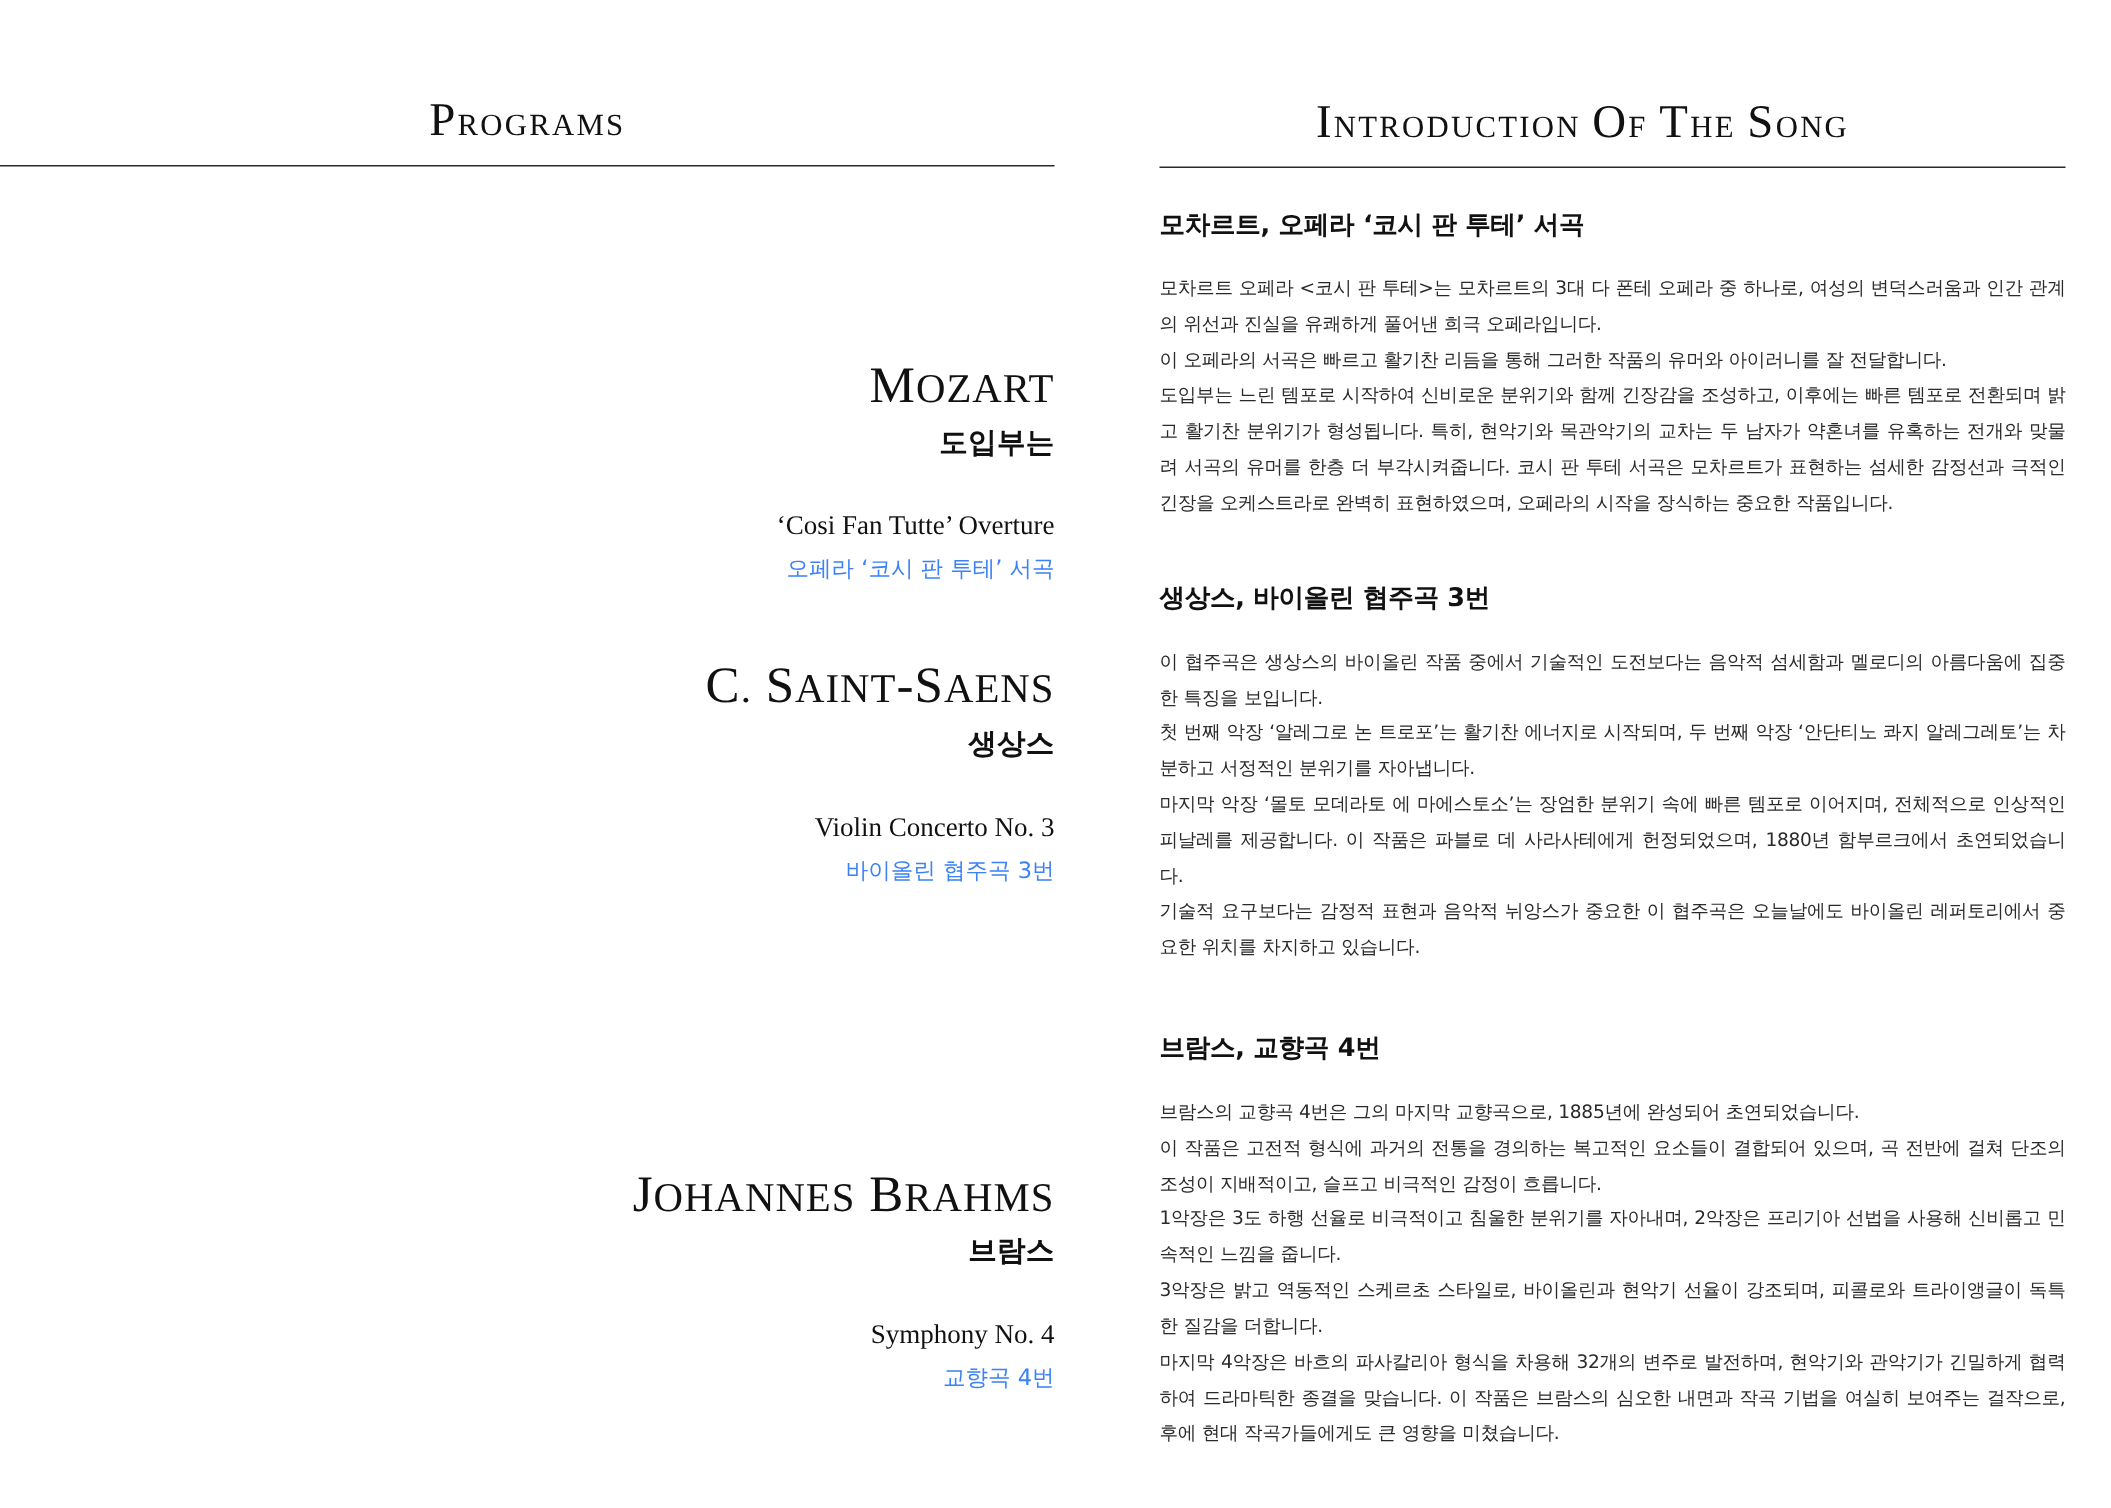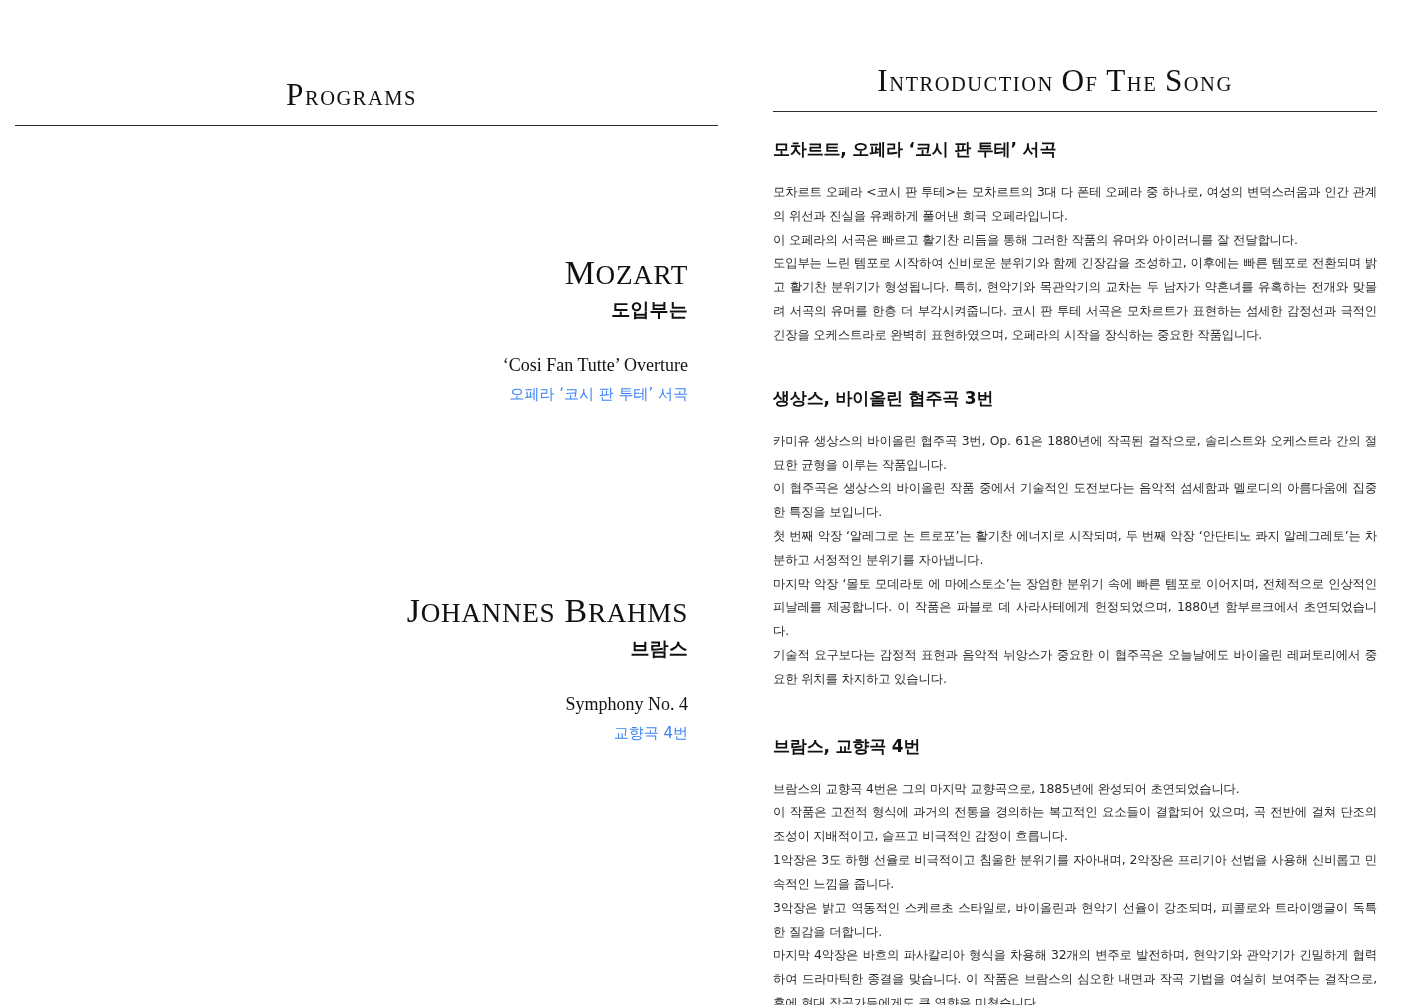--- a/index.html
+++ b/index.html
@@ -19,21 +19,21 @@
     width: 1407px;
     height: 1005px;
     display: flex;
   }
   .col {
     box-sizing: border-box;
     position: relative;
   }
   .col-left {
     width: 703px;
-    padding: 15px;
+    padding: 0;
   }
   .col-right {
     width: 704px;
     padding: 0;
   }
 
   
   .section-head {
     text-align: center;
     font-family: "Liberation Serif", serif;
@@ -134,20 +134,26 @@
     </div>
     <div class="rule rule-left"></div>
 
     <div class="program prog-1">
       <div class="composer-en"><span style="font-size:1.0em">M</span><span style="font-size:0.80em">OZART</span></div>
       <div class="composer-kr">도입부는</div>
       <div class="work-en">‘Cosi Fan Tutte’ Overture</div>
       <div class="work-kr">오페라 ‘코시 판 투테’ 서곡</div>
     </div>
 
+    <div class="program prog-2">
+      <div class="composer-en"><span style="font-size:1.0em">C</span><span style="font-size:0.80em">.</span> <span style="font-size:1.0em">S</span><span style="font-size:0.80em">AINT</span>-<span style="font-size:1.0em">S</span><span style="font-size:0.80em">AENS</span></div>
+      <div class="composer-kr">생상스</div>
+      <div class="work-en">Violin Concerto No. 3</div>
+      <div class="work-kr">바이올린 협주곡 3번</div>
+    </div>
 
     <div class="program prog-3">
       <div class="composer-en"><span style="font-size:1.0em">J</span><span style="font-size:0.80em">OHANNES</span> <span style="font-size:1.0em">B</span><span style="font-size:0.80em">RAHMS</span></div>
       <div class="composer-kr">브람스</div>
       <div class="work-en">Symphony No. 4</div>
       <div class="work-kr">교향곡 4번</div>
     </div>
 
   </div>
 
@@ -167,21 +173,20 @@
         <p>모차르트 오페라 &lt;코시 판 투테&gt;는 모차르트의 3대 다 폰테 오페라 중 하나로, 여성의 변덕스러움과 인간 관계의 위선과 진실을 유쾌하게 풀어낸 희극 오페라입니다.</p>
             <p>이 오페라의 서곡은 빠르고 활기찬 리듬을 통해 그러한 작품의 유머와 아이러니를 잘 전달합니다.</p>
             <p>도입부는 느린 템포로 시작하여 신비로운 분위기와 함께 긴장감을 조성하고, 이후에는 빠른 템포로 전환되며 밝고 활기찬 분위기가 형성됩니다. 특히, 현악기와 목관악기의 교차는 두 남자가 약혼녀를 유혹하는 전개와 맞물려 서곡의 유머를 한층 더 부각시켜줍니다. 코시 판 투테 서곡은 모차르트가 표현하는 섬세한 감정선과 극적인 긴장을 오케스트라로 완벽히 표현하였으며, 오페라의 시작을 장식하는 중요한 작품입니다.</p>
           </div>
       </div>
 
       <div class="note gap-2">
         <div class="note-title">생상스, 바이올린 협주곡 3번</div>
         <div class="note-body">
 
-        <p>카미유 생상스의 바이올린 협주곡 3번, Op. 61은 1880년에 작곡된 걸작으로, 솔리스트와 오케스트라 간의 절묘한 균형을 이루는 작품입니다.</p>
             <p>이 협주곡은 생상스의 바이올린 작품 중에서 기술적인 도전보다는 음악적 섬세함과 멜로디의 아름다움에 집중한 특징을 보입니다.</p>
             <p>첫 번째 악장 ‘알레그로 논 트로포’는 활기찬 에너지로 시작되며, 두 번째 악장 ‘안단티노 콰지 알레그레토’는 차분하고 서정적인 분위기를 자아냅니다.</p>
             <p>마지막 악장 ‘몰토 모데라토 에 마에스토소’는 장엄한 분위기 속에 빠른 템포로 이어지며, 전체적으로 인상적인 피날레를 제공합니다. 이 작품은 파블로 데 사라사테에게 헌정되었으며, 1880년 함부르크에서 초연되었습니다.</p>
             <p>기술적 요구보다는 감정적 표현과 음악적 뉘앙스가 중요한 이 협주곡은 오늘날에도 바이올린 레퍼토리에서 중요한 위치를 차지하고 있습니다.</p>
           </div>
       </div>
 
       <div class="note gap-3">
         <div class="note-title">브람스, 교향곡 4번</div>
         <div class="note-body">

